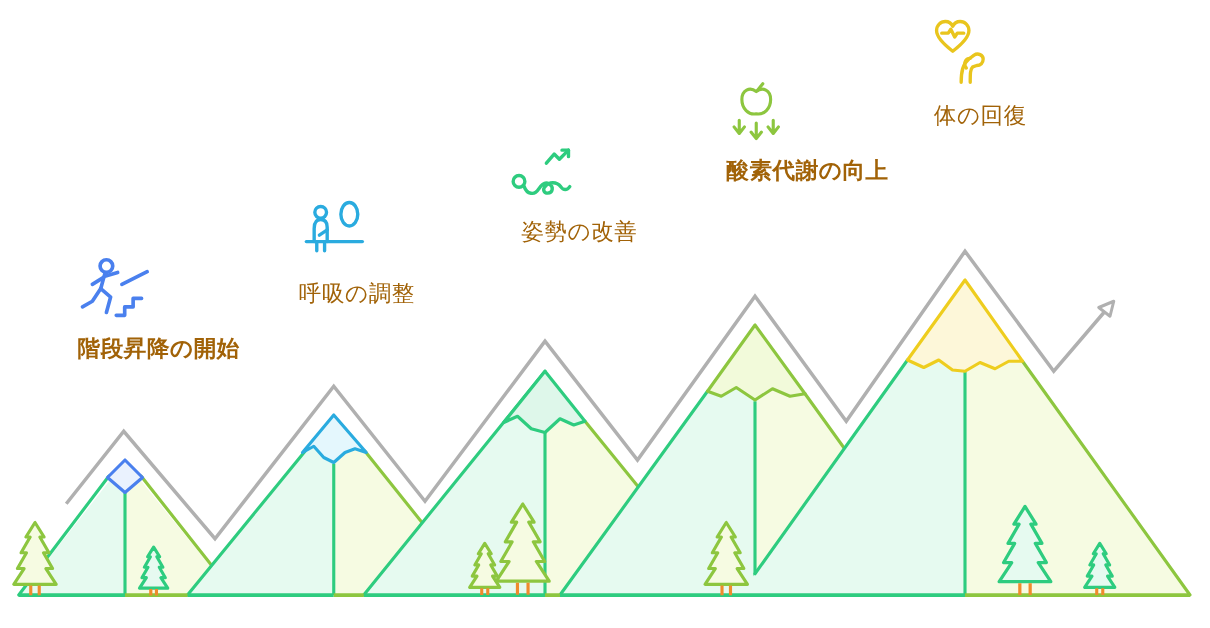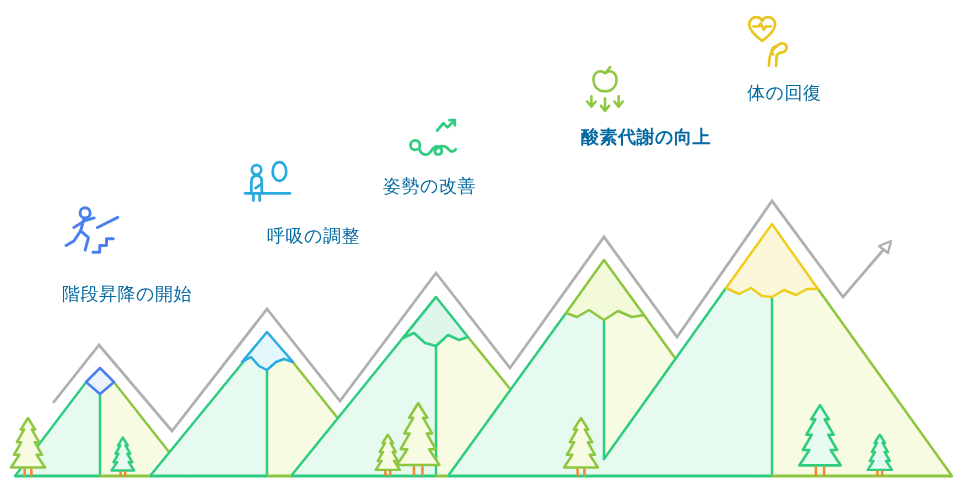--- a/index.html
+++ b/index.html
@@ -4,21 +4,21 @@
 <style>
   html,body{margin:0;padding:0;background:#ffffff;}
   #stage{
     position:relative;width:968px;height:502px;background:#ffffff;overflow:hidden;
     font-family:"DejaVu Sans","Liberation Sans",sans-serif;
   }
   .scene{position:absolute;left:0;top:0;}
   .step{position:absolute;}
   .step-icon{position:absolute;}
   .step-label{
-    position:absolute;font-size:18px;line-height:1.1;color:#0369a1;
+    position:absolute;font-size:18px;line-height:1.1;color:#a16207;
     letter-spacing:0.5px;white-space:nowrap;
   }
   svg{display:block;}
 </style>
 </head>
 <body>
 
 <div id="stage">
 
 <svg class="scene" width="968" height="502" viewBox="0 0 968 502">
@@ -122,51 +122,51 @@
         <path d="M20,12 L17,23"></path>
         <path d="M19,15 L11,20"></path>
         <path d="M20.5,14 L29,11.5"></path>
         <path d="M17,23 L24,29 L21,40"></path>
         <path d="M17,23 L11,32 L4,36"></path>
         <path d="M28,42 L34,42 L34,36 L40,36 L40,30 L46,30"></path>
         <path d="M32,20 L50,11"></path>
       </g>
     </svg>
   </div>
-  <div class="step-label" style="left:62px;top:284px;">階段昇降の開始</div>
+  <div class="step-label" style="left:62px;top:270px;font-weight:bold;">階段昇降の開始</div>
 </div>
 
 <div class="step">
   <div class="step-icon" style="left:243px;top:159px;">
     <svg width="50" height="54" viewBox="0 0 48 48">
       <g fill="none" stroke-width="2.6" stroke-linecap="round" stroke-linejoin="round" stroke="#2aabdf">
         <circle cx="13" cy="8.5" r="4.5"></circle>
         <ellipse cx="35" cy="10" rx="6.5" ry="9"></ellipse>
         <path d="M8,31 L8,21 Q8,14 13,14 Q18,14 18,20 L18,31"></path>
         <path d="M18,22 L12,26"></path>
         <path d="M10,31 L10,38 M16,31 L16,38"></path>
         <path d="M2,31 L45,31"></path>
       </g>
     </svg>
   </div>
-  <div class="step-label" style="left:239px;top:226px;margin-left:28px;">呼吸の調整</div>
+  <div class="step-label" style="left:239px;top:226px;">呼吸の調整</div>
 </div>
 
 <div class="step">
   <div class="step-icon" style="left:407px;top:117px;">
     <svg width="56" height="50" viewBox="0 0 52 48">
       <g fill="none" stroke-width="2.6" stroke-linecap="round" stroke-linejoin="round" stroke="#2ecc7f">
         <path d="M28,13 L34,6 L38,10 L45,3"></path>
         <path d="M40,3 L45,3 L45,8"></path>
         <circle cx="7" cy="27" r="4.5"></circle>
         <path d="M11,31 C13,37 19,38 22,33 C24,30 27,27 30,29 C34,31 33,36 29,36 C26,36 25,33 27,31 C30,27 36,27 39,31 C41,34 44,34 46,31"></path>
       </g>
     </svg>
   </div>
-  <div class="step-label" style="left:383px;top:176px;text-align:center;">姿勢の改善</div>
+  <div class="step-label" style="left:417px;top:176px;text-align:center;">姿勢の改善</div>
 </div>
 
 <div class="step">
   <div class="step-icon" style="left:582px;top:64px;">
     <svg width="46" height="52" viewBox="0 0 44 48">
       <g fill="none" stroke-width="2.4" stroke-linecap="round" stroke-linejoin="round" stroke="#8dc63f">
         <path d="M22,8 C17,4 11,7 11,14 C11,21 16,26 22,25 C28,26 33,21 33,14 C33,7 27,4 22,8 Z"></path>
         <path d="M23,7 L27,2"></path>
         <path d="M9,30 L9,39 M5,35 L9,40 L13,35"></path>
         <path d="M22,32 L22,43 M18,39 L22,44 L26,39"></path>

